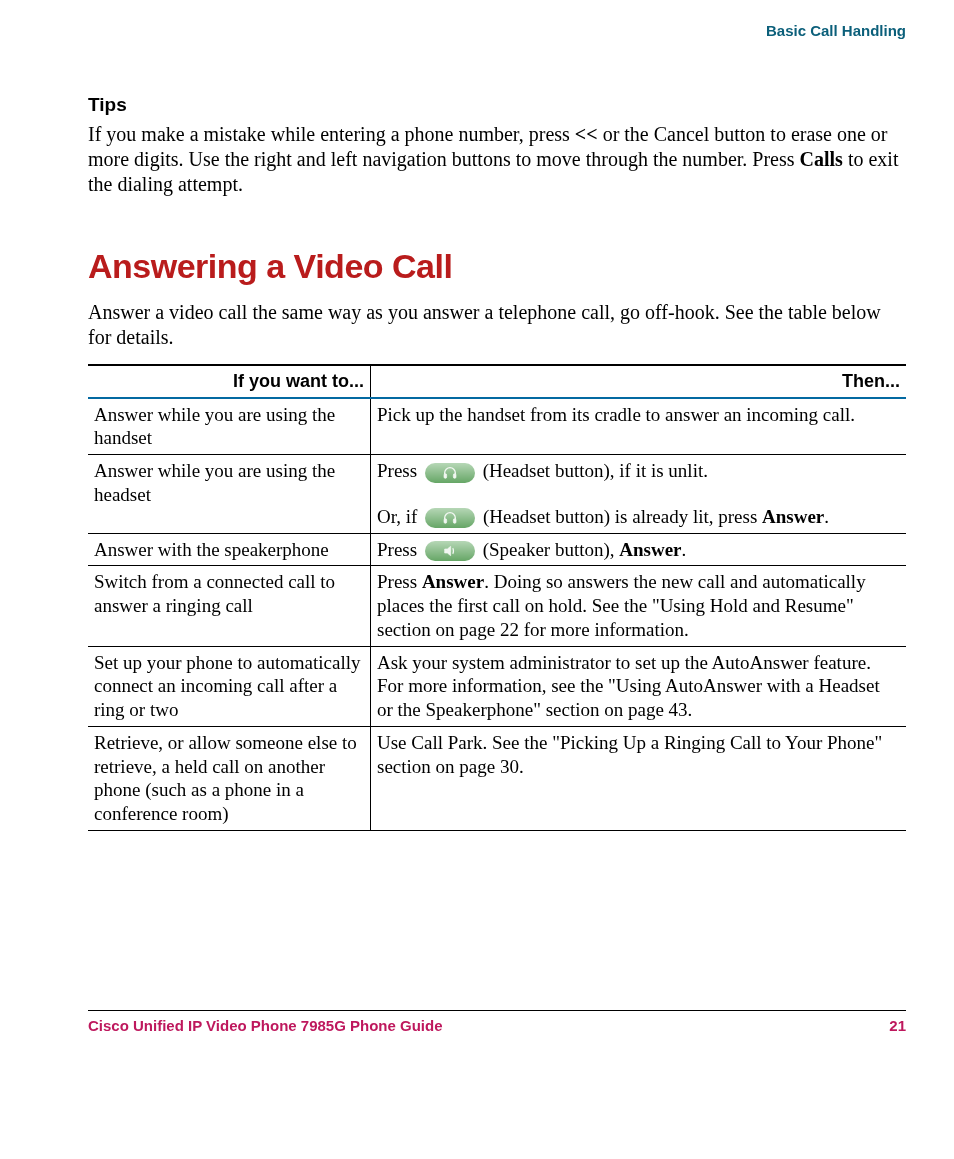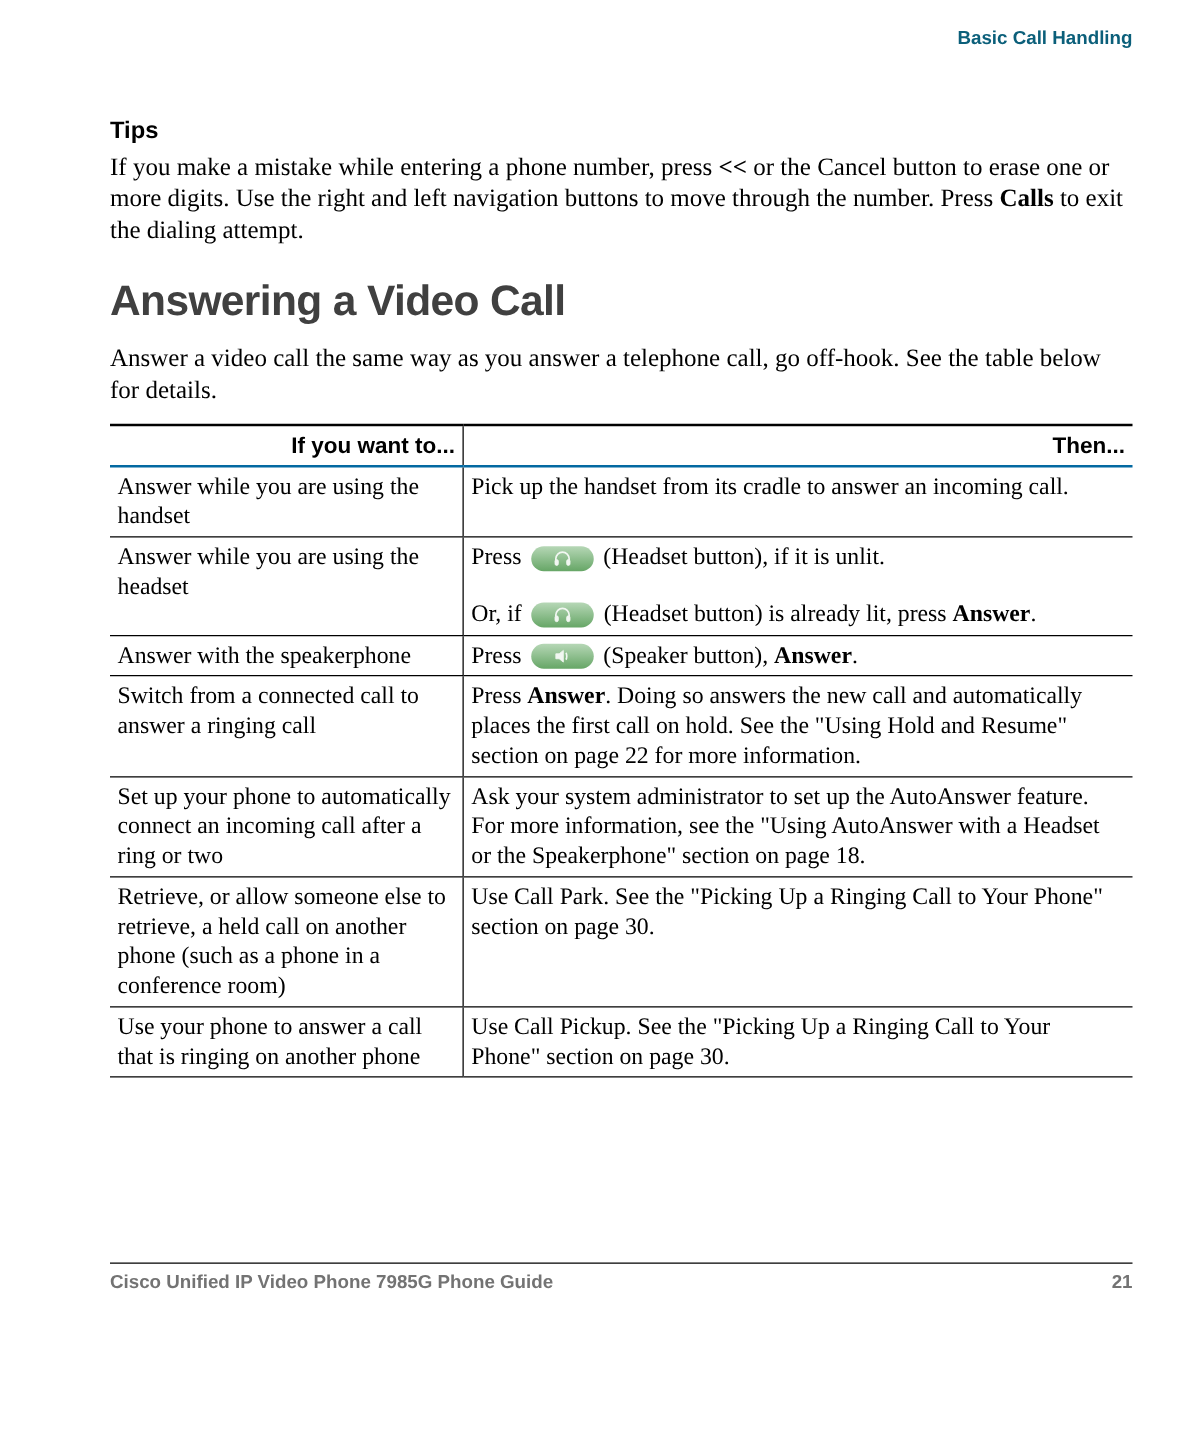--- a/index.html
+++ b/index.html
@@ -39,23 +39,23 @@
   }
   .tips-body {
     font-size: 20px;
     line-height: 1.25;
     margin: 0;
   }
   .section-title {
     font-family: Arial, Helvetica, sans-serif;
     font-weight: 700;
     font-size: 34px;
-    color: #404040;
+    color: #b91c1c;
     letter-spacing: -0.5px;
-    margin: 25px 0 14px 0;
+    margin: 50px 0 14px 0;
     font-stretch: condensed;
   }
   .section-intro {
     font-size: 20px;
     line-height: 1.25;
     margin: 0 0 14px 0;
   }
   table.grid {
     border-collapse: collapse;
     width: 100%;
@@ -97,21 +97,21 @@
   .footer {
     position: absolute;
     left: 88px;
     right: 48px;
     bottom: 26px;
     border-top: 1px solid #000;
     padding-top: 6px;
     display: flex;
     justify-content: space-between;
     font-family: Arial, Helvetica, sans-serif;
-    color: #737373;
+    color: #be185d;
     font-weight: 700;
     font-size: 15px;
   }
   strong.sans { font-family: inherit; font-weight: 700; }
 </style>
 </head>
 <body>
 
 <div class="page">
   <div class="content">
@@ -184,32 +184,28 @@
 
         <tr>
           <td>Switch from a connected call to answer a ringing call</td>
           <td>
             <span>Press </span><strong class="sans">Answer</strong><span>. Doing so answers the new call and automatically places the first call on hold. See the "Using Hold and Resume" section on page 22 for more information.</span>
           </td>
         </tr>
 
         <tr>
           <td>Set up your phone to automatically connect an incoming call after a ring or two</td>
-          <td>Ask your system administrator to set up the AutoAnswer feature. For more information, see the "Using AutoAnswer with a Headset or the Speakerphone" section on page 18.</td>
+          <td>Ask your system administrator to set up the AutoAnswer feature. For more information, see the "Using AutoAnswer with a Headset or the Speakerphone" section on page 43.</td>
         </tr>
 
         <tr>
           <td>Retrieve, or allow someone else to retrieve, a held call on another phone (such as a phone in a conference room)</td>
           <td>Use Call Park. See the "Picking Up a Ringing Call to Your Phone" section on page 30.</td>
         </tr>
 
-        <tr>
-          <td>Use your phone to answer a call that is ringing on another phone</td>
-          <td>Use Call Pickup. See the "Picking Up a Ringing Call to Your Phone" section on page 30.</td>
-        </tr>
 
 
 
       </tbody>
     </table>
 
   </div>
 
   <div class="footer">
     <span>Cisco Unified IP Video Phone 7985G Phone Guide</span>

